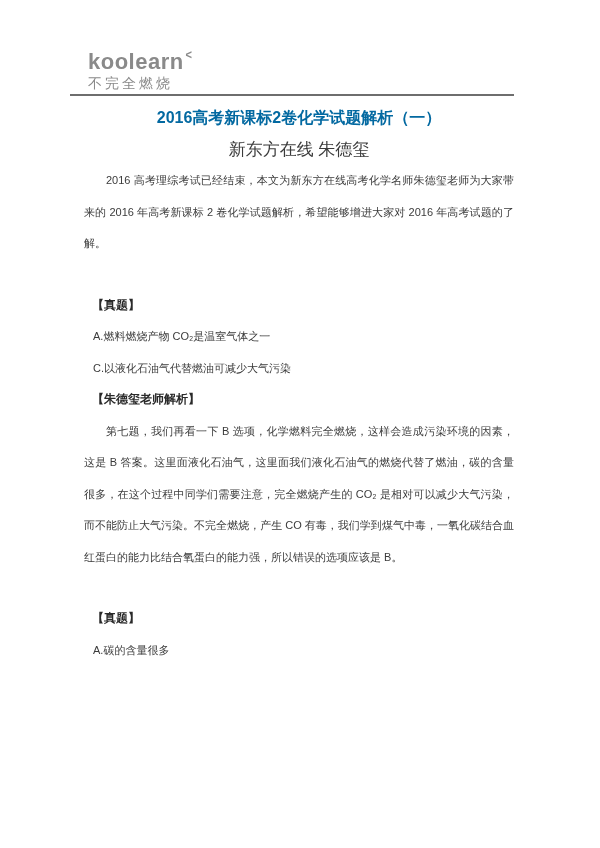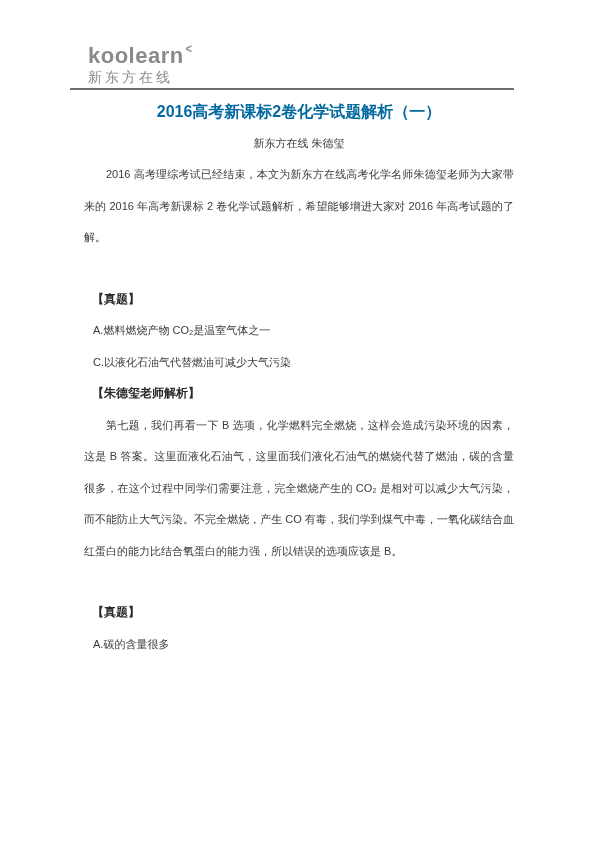--- a/index.html
+++ b/index.html
@@ -1,20 +1,20 @@
 <!DOCTYPE html>
 <html lang="zh"><head>
 <meta charset="utf-8">
 <style>
   html, body { margin: 0; padding: 0; background: #ffffff; }
   .page {
     position: relative;
     width: 600px;
     height: 668px;
-    margin: 0 auto;
+    margin: 6px auto;
     background: #ffffff;
     overflow: hidden;
     font-family: "Liberation Sans", "DejaVu Sans", sans-serif;
     color: #3b3b3b;
     box-sizing: border-box;
   }
   .content { padding: 42px 86px 0 84px; }
 
   
   .logo { margin-left: 4px; line-height: 1; }
@@ -51,21 +51,21 @@
   
   .title {
     margin: 6px 0 0 0;
     font-size: 16px;
     line-height: 31.5px;
     font-weight: 700;
     text-align: center;
     color: #0369a1;
   }
   .byline {
-    font-size: 11px;
+    font-size: 17px;
     line-height: 31.5px;
     text-align: center;
     color: #3b3b3b;
   }
   .para {
     margin: 0;
     font-size: 11px;
     line-height: 31.5px;
     text-align: justify;
     text-indent: 2em;
@@ -89,21 +89,21 @@
 </head>
 <body>
 
 <div class="page">
   <div class="content">
 
     <header class="logo">
       <div class="logo-top">
         <span class="logo-word">koolearn</span><span class="logo-chevron">&lt;</span>
       </div>
-      <div class="logo-cn">新东方在线</div>
+      <div class="logo-cn">不完全燃烧</div>
     </header>
 
     <hr class="rule">
 
     <h1 class="title">2016高考新课标2卷化学试题解析（一）</h1>
 
     <div class="byline">新东方在线 朱德玺</div>
 
     <p class="para">2016 高考理综考试已经结束，本文为新东方在线高考化学名师朱德玺老师为大家带来的 2016 年高考新课标 2 卷化学试题解析，希望能够增进大家对 2016 年高考试题的了解。</p>
 

